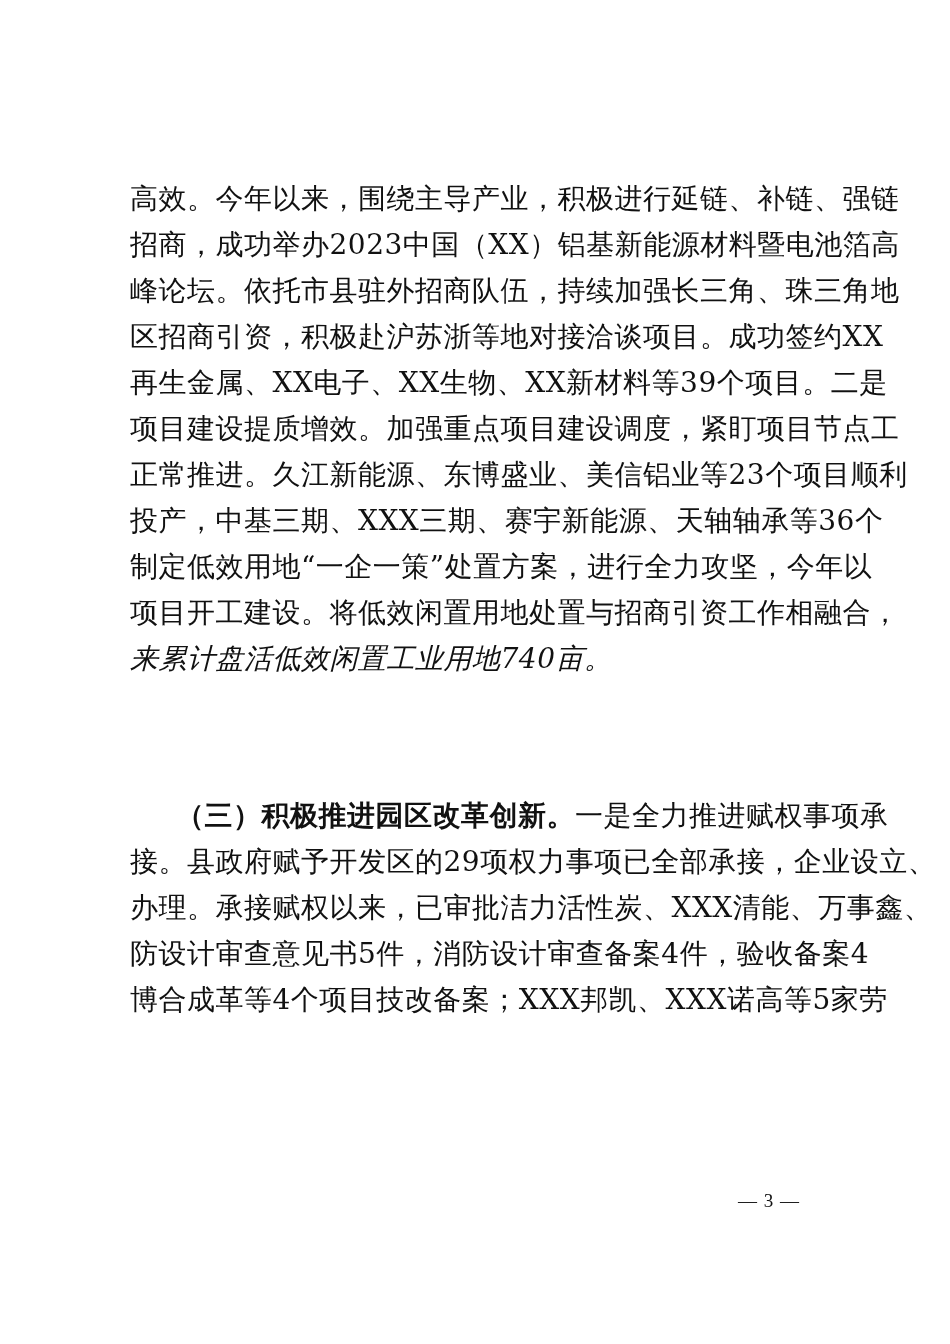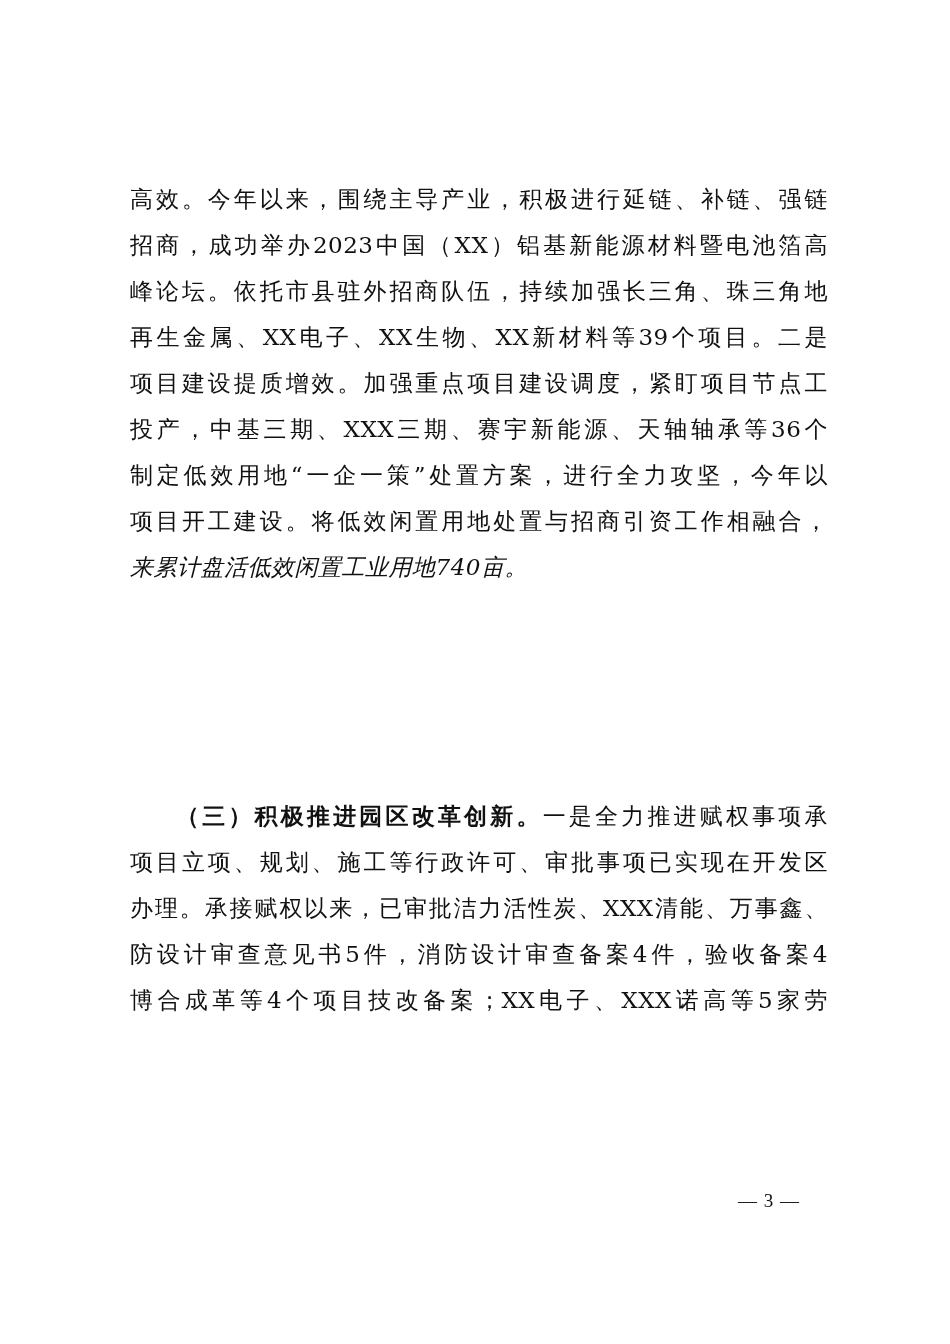--- a/index.html
+++ b/index.html
@@ -1,48 +1,50 @@
 <!DOCTYPE html>
 <html><head>
 <meta charset="utf-8">
 <style>
   html, body { margin: 0; padding: 0; background: #ffffff; }
   body { width: 950px; height: 1344px; position: relative; overflow: hidden;
          font-family: "DejaVu Serif", "Liberation Serif", serif; color: #111; }
   .page { position: absolute; left: 0; top: 0; width: 950px; height: 1344px; background: #fff; }
   .para { position: absolute; left: 130px; width: 698px; }
-  .line { height: 46px; line-height: 46px; font-size: 23px; white-space: nowrap;
+  .line { height: 46px; line-height: 46px; font-size: 28px; white-space: nowrap;
           text-align: justify; text-align-last: justify; letter-spacing: 0.5px; overflow: visible; }
   .line.last { text-align-last: left; font-style: italic; }
   .line.indent { padding-left: 46px; }
   .p1 { top: 176px; }
   .p2 { top: 793px; }
   .heading { font-weight: bold; }
   .page-number { position: absolute; left: 738px; top: 1190px; font-size: 19px;
                  font-family: "Liberation Serif", serif; letter-spacing: 1px; }
 </style>
 </head>
 <body>
 
 <div class="page">
 
   <div class="para p1">
     <div class="line">高效。今年以来，围绕主导产业，积极进行延链、补链、强链</div>
     <div class="line">招商，成功举办2023中国（XX）铝基新能源材料暨电池箔高</div>
     <div class="line">峰论坛。依托市县驻外招商队伍，持续加强长三角、珠三角地</div>
+    <div class="line">区招商引资，积极赴沪苏浙等地对接洽谈项目。成功签约XX</div>
     <div class="line">再生金属、XX电子、XX生物、XX新材料等39个项目。二是</div>
     <div class="line">项目建设提质增效。加强重点项目建设调度，紧盯项目节点工</div>
+    <div class="line">正常推进。久江新能源、东博盛业、美信铝业等23个项目顺利</div>
     <div class="line">投产，中基三期、XXX三期、赛宇新能源、天轴轴承等36个</div>
     <div class="line">制定低效用地“一企一策”处置方案，进行全力攻坚，今年以</div>
     <div class="line">项目开工建设。将低效闲置用地处置与招商引资工作相融合，</div>
     <div class="line last">来累计盘活低效闲置工业用地740亩。</div>
   </div>
 
   <div class="para p2">
     <div class="line indent"><span class="heading">（三）积极推进园区改革创新。</span><span>一是全力推进赋权事项承</span></div>
-    <div class="line">项目立项、规划、施工等行政许可、审批事项已实现在开发区</div>
+    <div class="line">接。县政府赋予开发区的29项权力事项已全部承接，企业设立、</div>
     <div class="line">办理。承接赋权以来，已审批洁力活性炭、XXX清能、万事鑫、</div>
     <div class="line">防设计审查意见书5件，消防设计审查备案4件，验收备案4</div>
-    <div class="line">博合成革等4个项目技改备案；XX电子、XXX诺高等5家劳</div>
+    <div class="line">博合成革等4个项目技改备案；XXX邦凯、XXX诺高等5家劳</div>
   </div>
 
   <div class="page-number">— 3 —</div>
 </div>
 
 </body></html>

